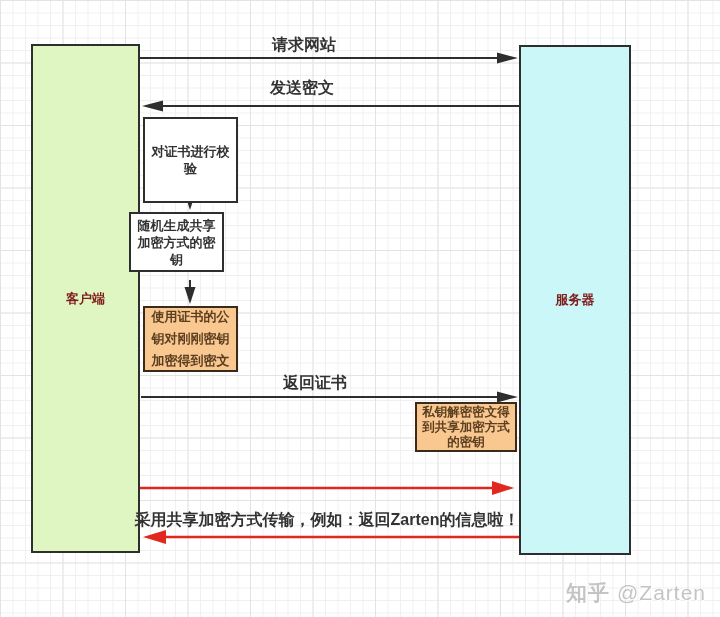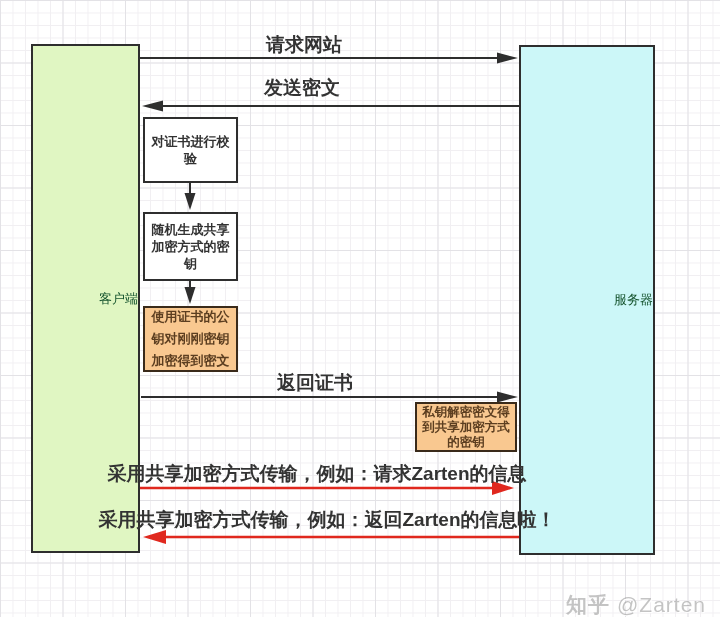--- a/index.html
+++ b/index.html
@@ -16,61 +16,61 @@
       linear-gradient(to right, #e3e2e6 1px, transparent 1px),
       linear-gradient(to bottom, #e3e2e6 1px, transparent 1px),
       linear-gradient(to right, #f1eff2 1px, transparent 1px),
       linear-gradient(to bottom, #f1eff2 1px, transparent 1px);
     background-size: 62.5px 62.5px, 62.5px 62.5px, 12.5px 12.5px, 12.5px 12.5px;
   }
   svg.arrows { position: absolute; left: 0; top: 0; }
 
   .actor {
     position: absolute;
-    display: flex; align-items: center; justify-content: flex-end;
+    display: flex; align-items: center; justify-content: center;
     border: 2px solid #2e2e2e;
     box-sizing: border-box;
-    font-size: 13px; font-weight: 400; color: #14532d;
+    font-size: 13px; font-weight: 700; color: #7f1d1d;
   }
   #actor-client { left: 31px;  top: 44px; width: 109px; height: 509px; background: #e0f6c2; }
-  #actor-server { left: 519px; top: 45px; width: 136px; height: 510px; background: #ccf7f8; }
+  #actor-server { left: 519px; top: 45px; width: 112px; height: 510px; background: #ccf7f8; }
 
   .msg-label {
     position: absolute;
     transform: translateX(-50%);
     white-space: nowrap;
-    font-size: 19px; font-weight: 600; color: #333;
+    font-size: 16px; font-weight: 600; color: #333;
     line-height: 15px;
   }
   #m0 { left: 304px; top: 37px;  }
   #m1 { left: 302px; top: 80px;  }
   #m2 { left: 315px; top: 375px; }
   #m3 { left: 317px; top: 466px; }
   #m4 { left: 327px; top: 512px; text-align: right; }
 
   .step {
     position: absolute;
     display: flex; align-items: center; justify-content: center;
     text-align: center;
     border: 2px solid #2e2e2e;
     box-sizing: border-box;
     background: #ffffff;
     font-size: 13px; line-height: 17px; font-weight: 600; color: #333;
     padding: 0 4px;
   }
-  #s0 { left: 143px; top: 117px; width: 95px;  height: 66px; }
-  #s1 { left: 143px; top: 212px; width: 95px;  height: 69px; }
+  #s0 { left: 143px; top: 117px; width: 95px;  height: 86px; }
+  #s1 { left: 129px; top: 212px; width: 95px;  height: 60px; }
   #s2 { left: 143px; top: 306px; width: 95px;  height: 66px;
         background: #f9c890; border-color: #3a2a1a; color: #5c3e20; line-height: 22px; }
   #s3 { left: 415px; top: 402px; width: 102px; height: 50px;
         background: #f9c890; border-color: #3a2a1a; color: #5c3e20;
         line-height: 15px; font-size: 12.5px; padding: 13px 3px; }
 
   .watermark {
-    position: absolute; left: 566px; top: 592px;
+    position: absolute; left: 566px; top: 580px;
     font-size: 21px; line-height: 25px;
     color: rgba(125,125,125,0.45);
     text-shadow: 1px 1px 0 rgba(255,255,255,0.95);
     white-space: nowrap;
     letter-spacing: 1px;
   }
   .wm-brand { font-weight: bold; margin-right: 7px; }
 </style>
 </head>
 <body>
@@ -118,21 +118,20 @@
   <div class="actor" id="actor-client">
     <span>客户端</span>
   </div>
   <div class="actor" id="actor-server">
     <span>服务器</span>
   </div>
 
   <div class="msg-label" id="m0">请求网站</div>
   <div class="msg-label" id="m1">发送密文</div>
   <div class="msg-label" id="m2">返回证书</div>
-  <div class="msg-label" id="m3">采用共享加密方式传输，例如：请求Zarten的信息</div>
   <div class="msg-label" id="m4">采用共享加密方式传输，例如：返回Zarten的信息啦！</div>
 
   <div class="step" id="s0">对证书进行校验</div>
   <div class="step" id="s1">随机生成共享加密方式的密钥</div>
   <div class="step" id="s2">使用证书的公钥对刚刚密钥加密得到密文</div>
   <div class="step" id="s3">私钥解密密文得到共享加密方式的密钥</div>
 
   <div class="watermark">
     <span class="wm-brand">知乎</span><span class="wm-handle">@Zarten</span>
   </div>

